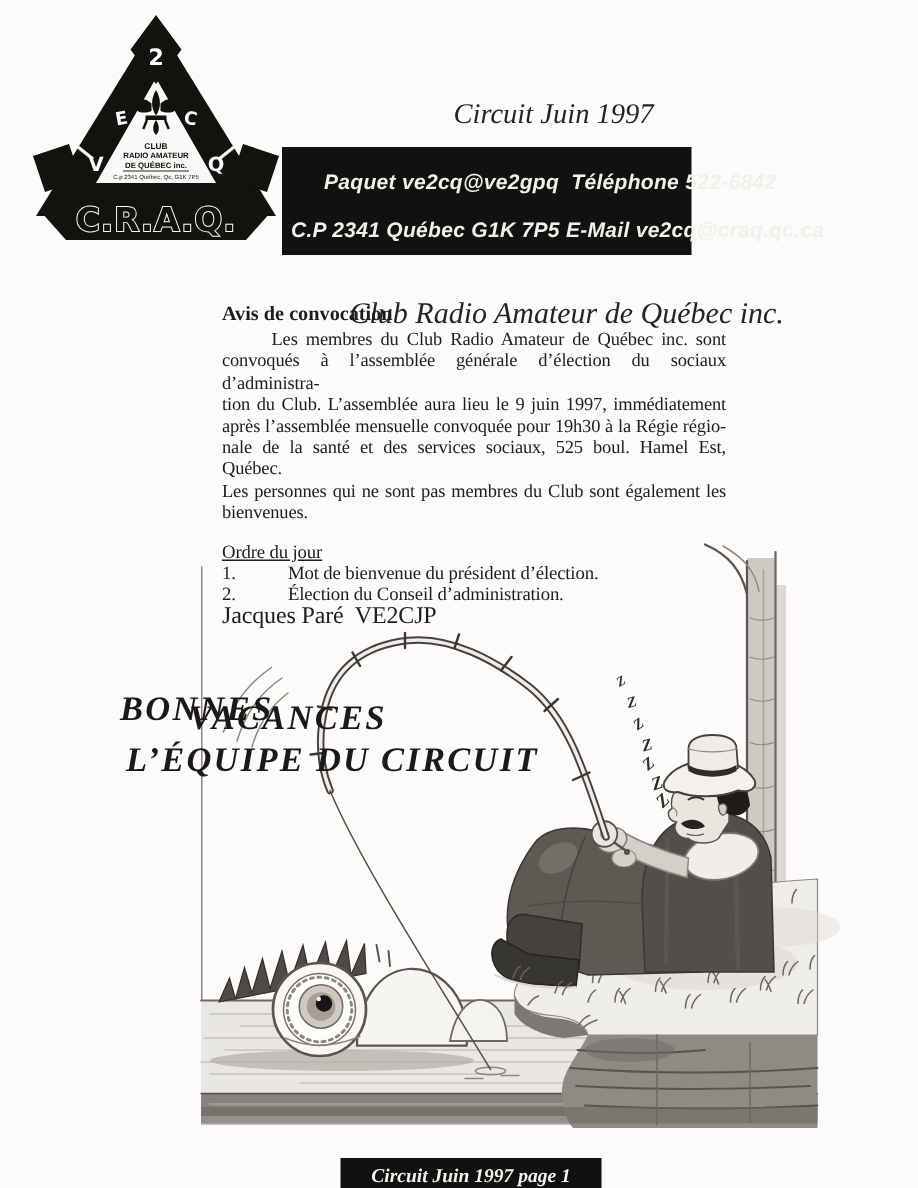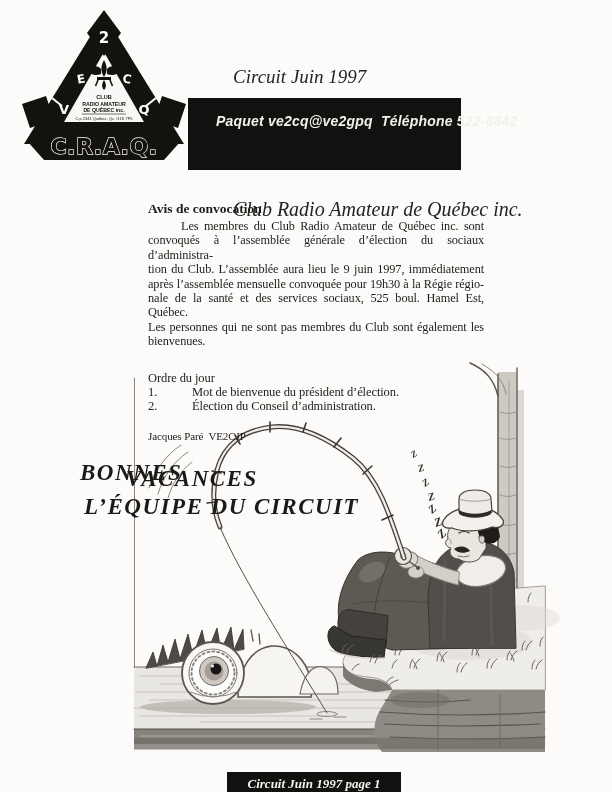--- a/index.html
+++ b/index.html
@@ -1,38 +1,38 @@
 <!DOCTYPE html>
 <html><head>
 <meta charset="utf-8">
 <style>
   html,body{margin:0;padding:0;background:#e8e8e8;}
   .page{position:relative;width:612px;height:792px;margin:0 auto;background:#fcfbf9;overflow:hidden;
         font-family:"Liberation Serif","DejaVu Serif",serif;color:#1f1d1b;}
   .art{position:absolute;left:0;top:0;}
   
-  .masthead{position:absolute;left:233px;top:22px;width:272px;text-align:left;
+  .masthead{position:absolute;left:233px;top:22px;width:272px;text-align:center;
             font-style:italic;font-size:19px;line-height:22px;white-space:pre;color:#262422;}
   .masthead .l3{font-size:20px;}
   
   .banner{position:absolute;left:188px;top:98px;width:273px;height:72px;background:#121110;
           font-family:"Liberation Sans","DejaVu Sans",sans-serif;font-weight:bold;font-style:italic;
           color:#f2f0ec;font-size:14px;letter-spacing:.2px;white-space:pre;}
   .banner .bl1{position:absolute;left:28px;top:15px;}
   .banner .bl2{position:absolute;left:6px;top:47px;}
   
   .article{position:absolute;left:148px;top:201px;width:336px;font-size:12.3px;line-height:14.4px;letter-spacing:-.1px;}
   .article h2{margin:0 0 2px 0;font-size:13.5px;line-height:16px;font-weight:bold;letter-spacing:0;}
   .pline{text-align:justify;text-align-last:justify;}
   .pline.first{text-indent:33px;}
   .pline.last{text-align-last:left;}
-  .agenda-head{margin-top:22px;font-size:12.5px;}
+  .agenda-head{margin-top:12px;font-size:12.5px;text-decoration:underline;}
   .agenda-item{display:flex;font-size:12.5px;}
   .agenda-item .num{width:44px;flex:0 0 44px;}
-  .sig{margin-top:15px;font-size:11px;white-space:pre;}
+  .sig{font-size:16px;white-space:pre;}
   
   .vac{position:absolute;font-family:"Liberation Serif","DejaVu Serif",serif;font-weight:bold;font-style:italic;
        font-size:23px;letter-spacing:1.5px;color:#1c1a18;white-space:pre;}
   .vac.v1{left:80px;top:460px;}
   .vac.v2{left:86px;top:466px;margin-left:40px;}
   .vac.v3{left:84px;top:494px;text-align:center;}
   
   .footerbox{position:absolute;left:227px;top:756px;width:174px;height:23px;background:#121110;
              color:#f4f2ee;font-style:italic;font-weight:bold;font-size:13px;line-height:23px;text-align:center;margin-top:16px;}
 </style>
@@ -242,20 +242,21 @@
   </svg>
 
   <div class="masthead">
     <div class="l1">Circuit Juin 1997</div>
     <div class="l2">Vol 13 no  9</div>
     <div class="l3">Club Radio Amateur de Québec inc.</div>
   </div>
 
   <div class="banner">
     <div class="bl1">Paquet ve2cq@ve2gpq  Téléphone 522-6842</div>
+    <div class="bl2">C.P 2341 Québec G1K 7P5 E-Mail ve2cq@craq.qc.ca</div>
   </div>
 
   <div class="article">
     <h2>Avis de convocation</h2>
     <div class="pline first">Les membres du Club Radio Amateur de Québec inc. sont</div>
     <div class="pline">convoqués à l’assemblée générale d’élection du sociaux d’administra-</div>
     <div class="pline">tion du Club. L’assemblée aura lieu le 9 juin 1997, immédiatement</div>
     <div class="pline">après l’assemblée mensuelle convoquée pour 19h30 à la Régie régio-</div>
     <div class="pline">nale de la santé et des services sociaux, 525 boul. Hamel Est, Québec.</div>
     <div class="pline">Les personnes qui ne sont pas membres du Club sont également les</div>

